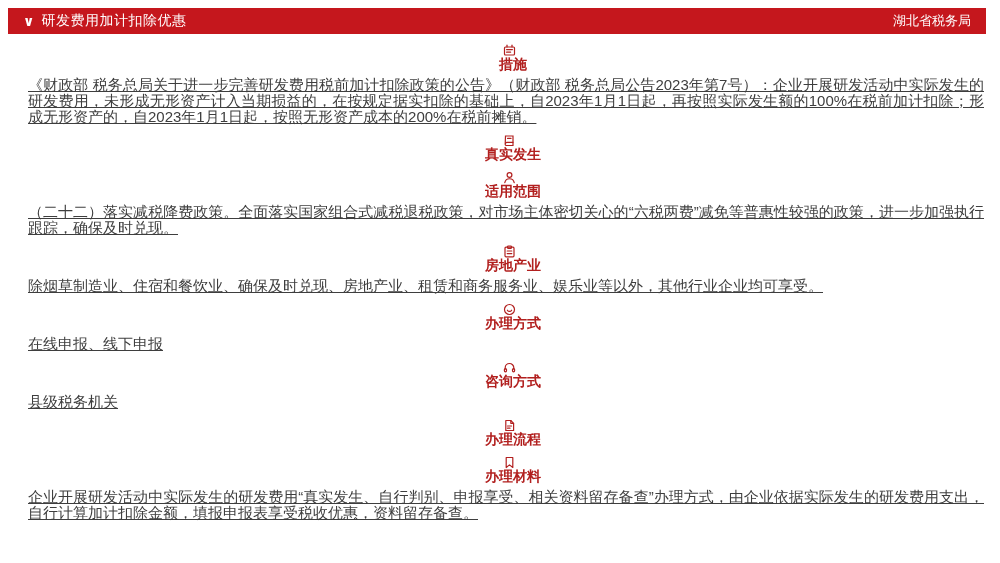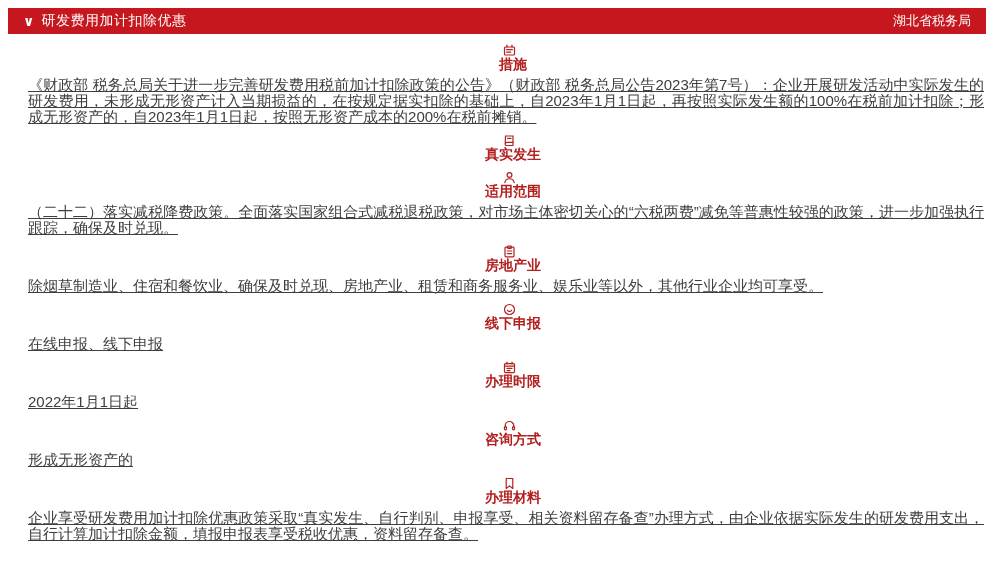--- a/index.html
+++ b/index.html
@@ -149,65 +149,60 @@
     </div>
 
     <div class="sec">
       <div class="sec-head">
         <span class="ico">
           <svg viewBox="0 0 13 13" fill="none" stroke="#b2201f" stroke-width="1.2" stroke-linecap="round">
             <circle cx="6.5" cy="6.5" r="5"></circle>
             <path d="M4.4 7.2 a2.3 2 0 0 0 4.2 0"></path>
           </svg>
         </span>
-        <span class="sec-title">线下申报</span>
+        <span class="sec-title">办理方式</span>
       </div>
       <p class="sec-body">在线申报、线下申报</p>
     </div>
 
-    <div class="sec">
-      <div class="sec-head">
-        <span class="ico">
-          <svg viewBox="0 0 13 13" fill="none" stroke="#b2201f" stroke-width="1.2" stroke-linecap="round">
-            <rect x="1.5" y="2.6" width="10" height="9" rx="1"></rect>
-            <line x1="1.5" y1="5.2" x2="11.5" y2="5.2"></line>
-            <line x1="4" y1="1.2" x2="4" y2="2.8"></line>
-            <line x1="9" y1="1.2" x2="9" y2="2.8"></line>
-            <line x1="4" y1="7.4" x2="9" y2="7.4"></line>
-            <line x1="4" y1="9.6" x2="7" y2="9.6"></line>
-          </svg>
-        </span>
-        <span class="sec-title">办理时限</span>
-      </div>
-      <p class="sec-body">2022年1月1日起</p>
-    </div>
 
     <div class="sec">
       <div class="sec-head">
         <span class="ico">
           <svg viewBox="0 0 13 13" fill="none" stroke="#b2201f" stroke-width="1.2" stroke-linecap="round">
             <path d="M2.2 8.2 V6.8 a4.3 4.3 0 0 1 8.6 0 v1.4"></path>
             <rect x="1.4" y="7.6" width="2.1" height="3.2" rx="1"></rect>
             <rect x="9.5" y="7.6" width="2.1" height="3.2" rx="1"></rect>
           </svg>
         </span>
         <span class="sec-title">咨询方式</span>
       </div>
-      <p class="sec-body">形成无形资产的</p>
-    </div>
-
-    <div class="sec">
+      <p class="sec-body">县级税务机关</p>
+    </div>
+
+    <div class="sec">
+      <div class="sec-head">
+        <span class="ico">
+          <svg viewBox="0 0 13 13" fill="none" stroke="#b2201f" stroke-width="1.2" stroke-linecap="round" stroke-linejoin="round">
+            <path d="M2.8 1.5 h5 l2.8 2.8 v7.2 H2.8 z"></path>
+            <path d="M7.8 1.5 v2.8 h2.8"></path>
+            <line x1="4.5" y1="7" x2="8.5" y2="7"></line>
+            <line x1="4.5" y1="9.2" x2="7" y2="9.2"></line>
+          </svg>
+        </span>
+        <span class="sec-title">办理流程</span>
+      </div>
     </div>
 
     <div class="sec">
       <div class="sec-head">
         <span class="ico">
           <svg viewBox="0 0 13 13" fill="none" stroke="#b2201f" stroke-width="1.2" stroke-linecap="round" stroke-linejoin="round">
             <path d="M3.2 1.5 h6.6 v10 L6.5 8.9 3.2 11.5 z"></path>
           </svg>
         </span>
         <span class="sec-title">办理材料</span>
       </div>
-      <p class="sec-body">企业享受研发费用加计扣除优惠政策采取“真实发生、自行判别、申报享受、相关资料留存备查”办理方式，由企业依据实际发生的研发费用支出，自行计算加计扣除金额，填报申报表享受税收优惠，资料留存备查。</p>
+      <p class="sec-body">企业开展研发活动中实际发生的研发费用“真实发生、自行判别、申报享受、相关资料留存备查”办理方式，由企业依据实际发生的研发费用支出，自行计算加计扣除金额，填报申报表享受税收优惠，资料留存备查。</p>
     </div>
 
   </div>
 </div>
 
 </body></html>

